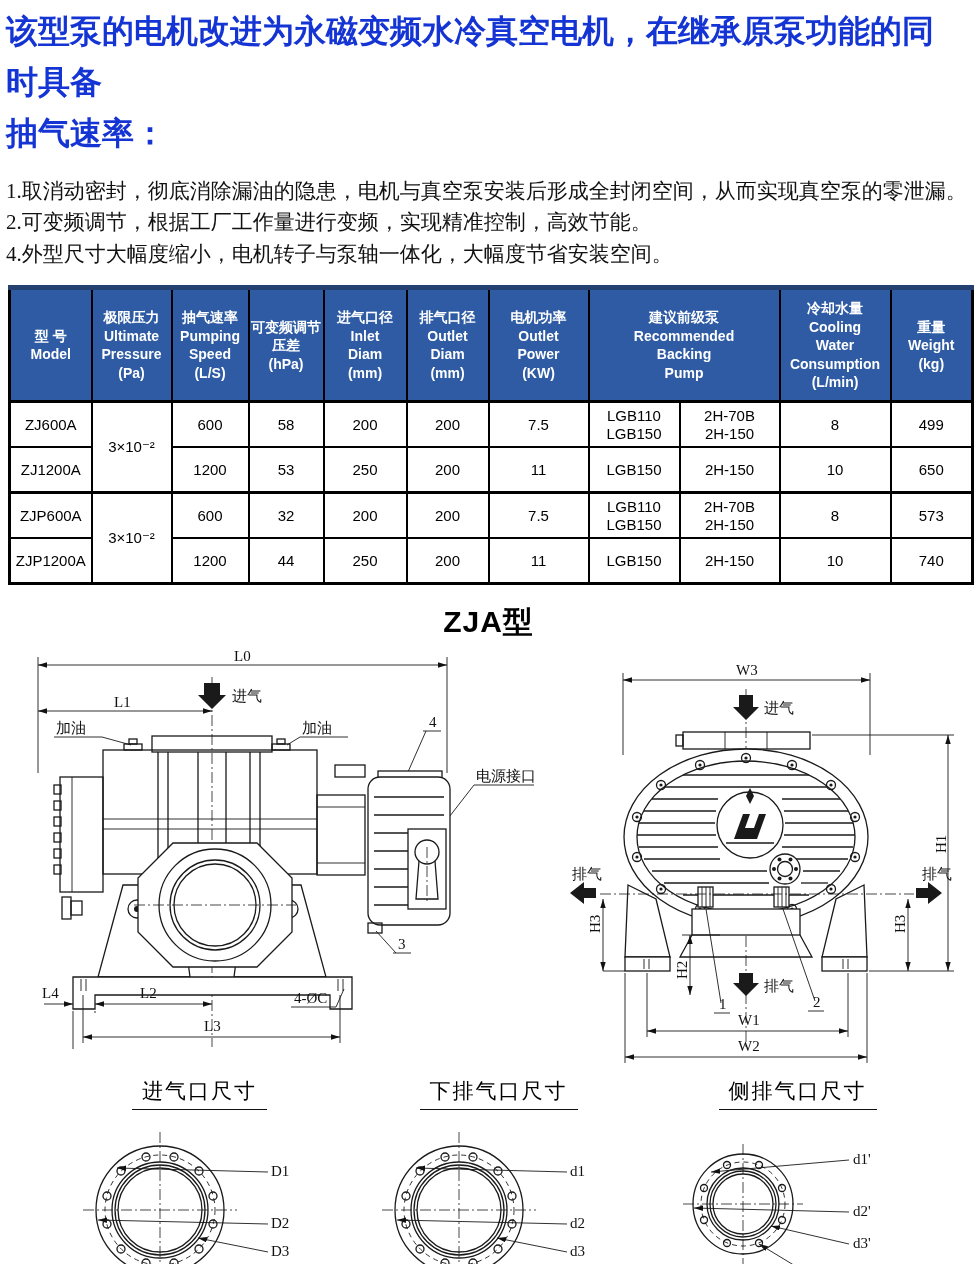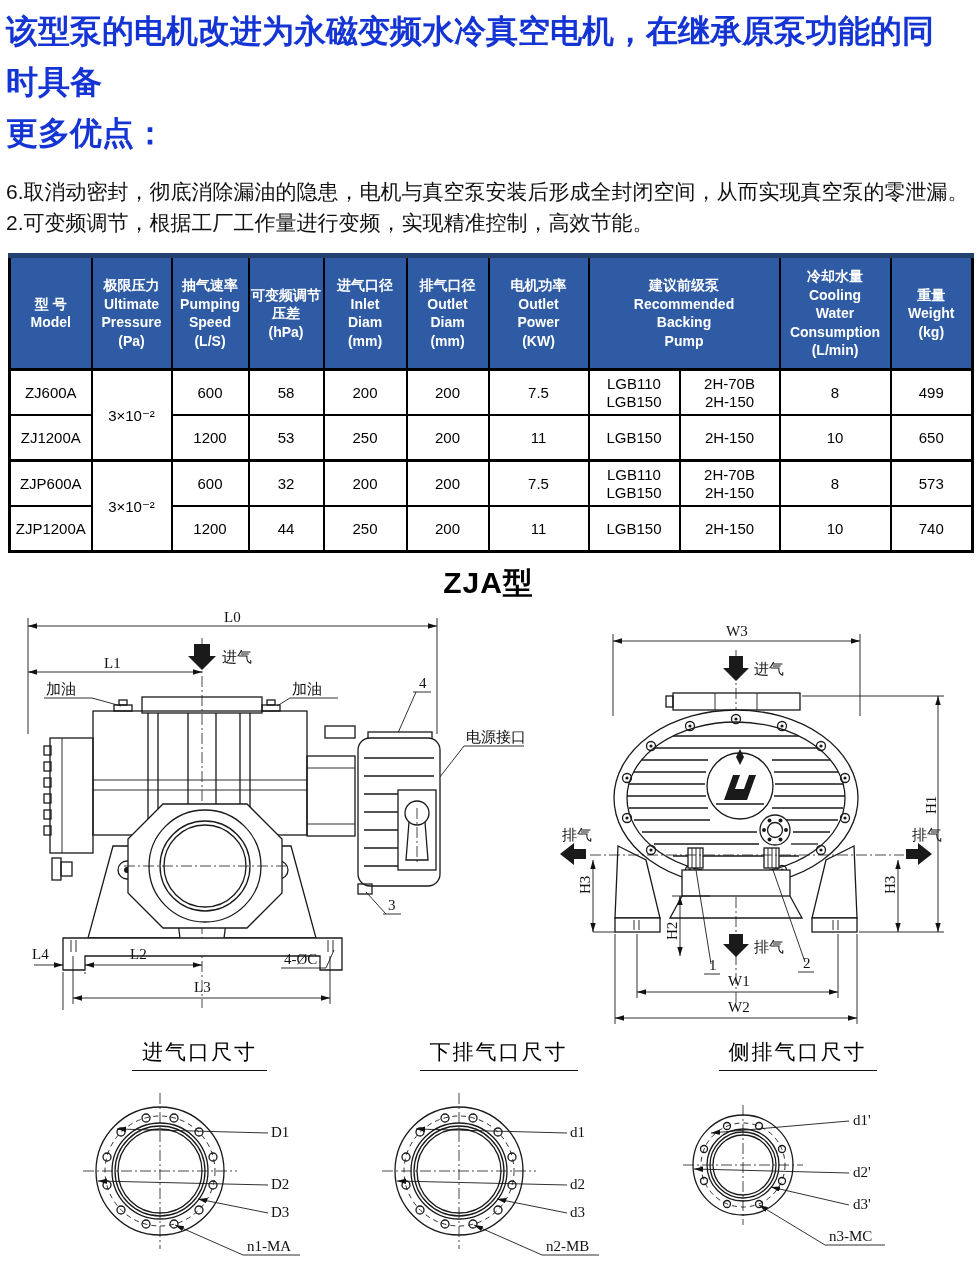--- a/index.html
+++ b/index.html
@@ -1,44 +1,44 @@
 <!DOCTYPE html>
 <html><head>
 <meta charset="utf-8">
 <style>
   html,body{margin:0;padding:0;}
   body{
     width:977px;height:1264px;background:#ffffff;color:#000;
     font-family:"Liberation Sans","DejaVu Sans",sans-serif;
     overflow:hidden;position:relative;
   }
-  .intro{padding:6px 24px 0 6px;}
+  .intro{padding:6px 24px 0 6px;font-family:Liberation Serif, serif;}
   .intro-heading{color:#1534d4;font-weight:bold;font-size:32px;line-height:1.6;}
   .intro-heading span{display:block;}
   .bullets{margin-top:16px;font-size:21px;line-height:1.52;color:#111;}
   .bullets div{white-space:nowrap;}
   
   table.spec{
     border-collapse:collapse;table-layout:fixed;
     margin:14px 0 0 8px;width:963px;
     border:3px solid #000;border-top:5px solid #24406e;
   }
   table.spec th,table.spec td{border:2px solid #000;text-align:center;vertical-align:middle;}
   table.spec th{
     background:#2e5ba3;color:#fff;font-weight:bold;font-size:14px;line-height:1.32;
     white-space:pre-line;padding:5px 1px;height:100px;
   }
   table.spec td{font-size:15px;height:41px;white-space:pre-line;line-height:1.18;padding:1px 2px;}
   table.spec tr.group-start td{border-top:3px solid #000;}
   
   .section-title{
-    text-align:center;font-size:30px;font-weight:bold;margin-top:10px;letter-spacing:1px;
+    text-align:center;font-size:30px;font-weight:bold;margin-top:17px;letter-spacing:1px;
     font-stretch:condensed;
   }
-  .drawings{display:flex;margin-top:4px;}
+  .drawings{display:flex;margin-top:4px;padding-left:10px;}
   svg .ln{stroke:#1a1a1a;stroke-width:1.3;fill:none;}
   svg .lw{stroke:#1a1a1a;stroke-width:1.3;fill:#fff;}
   svg .tn{stroke:#1a1a1a;stroke-width:0.9;fill:none;}
   svg .cl{stroke:#1a1a1a;stroke-width:0.8;fill:none;stroke-dasharray:11 3 2 3;}
   svg .fil{fill:#1a1a1a;stroke:none;}
   svg text{fill:#111;}
   svg text.dim{font-family:"Liberation Serif","DejaVu Serif",serif;font-size:15px;}
   svg text.zh{font-family:"Liberation Sans","DejaVu Sans",sans-serif;font-size:15px;}
   
   .flanges{display:flex;justify-content:space-between;padding:6px 30px 0 50px;}
@@ -47,25 +47,26 @@
     display:inline-block;font-size:21px;letter-spacing:2px;font-weight:500;
     border-bottom:1.5px solid #111;padding:0 10px 4px 10px;margin-bottom:2px;
   }
 </style>
 </head>
 <body>
 
 <div class="intro">
   <div class="intro-heading">
     <span>该型泵的电机改进为永磁变频水冷真空电机，在继承原泵功能的同时具备</span>
-    <span>更多优点：</span>
+    <span>抽气速率：</span>
   </div>
   <div class="bullets">
-    <div>6.取消动密封，彻底消除漏油的隐患，电机与真空泵安装后形成全封闭空间，从而实现真空泵的零泄漏。</div>
+    <div>1.取消动密封，彻底消除漏油的隐患，电机与真空泵安装后形成全封闭空间，从而实现真空泵的零泄漏。</div>
     <div>2.可变频调节，根据工厂工作量进行变频，实现精准控制，高效节能。</div>
+    <div>4.外型尺寸大幅度缩小，电机转子与泵轴一体化，大幅度节省安装空间。</div>
   </div>
 </div>
 
 <table class="spec">
   <colgroup>
     <col style="width:82px">
       <col style="width:80px">
       <col style="width:77px">
       <col style="width:75px">
     <col style="width:83px">

